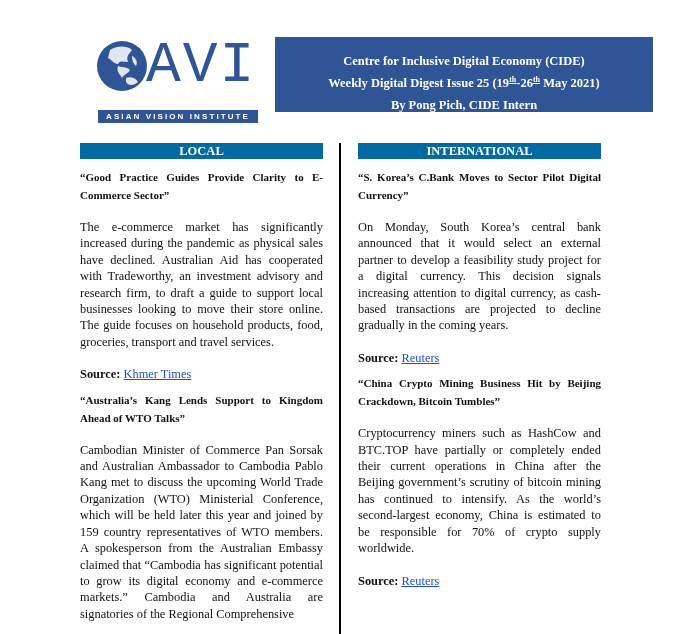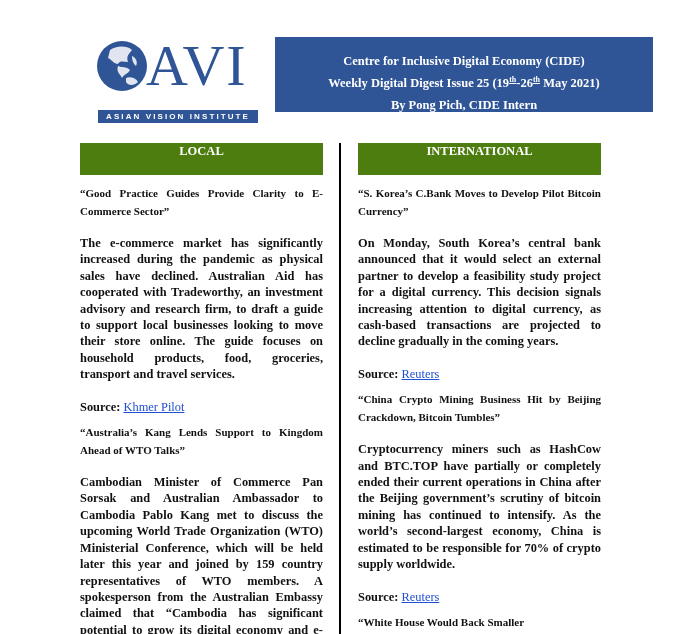--- a/index.html
+++ b/index.html
@@ -1,31 +1,31 @@
 <!DOCTYPE html>
 <html><head>
 <meta charset="utf-8">
 <style>
   html, body { margin:0; padding:0; background:#ffffff; }
   body { width:678px; height:634px; overflow:hidden; position:relative; font-family:"Liberation Serif", serif; color:#111; }
   .logo { position:absolute; left:96px; top:40px; width:162px; height:75px; }
   .logo .globe { position:absolute; left:0; top:0; width:52px; height:52px; }
-  .logo .letters { position:absolute; left:50px; top:-6px; font-family:Liberation Serif, serif; font-size:58px; color:#2f5596; letter-spacing:2px; line-height:64px; }
+  .logo .letters { position:absolute; left:50px; top:-6px; font-family:Liberation Mono, monospace; font-size:58px; color:#2f5596; letter-spacing:2px; line-height:64px; }
   .logo .tag { position:absolute; left:2px; top:70px; width:160px; height:13px; background:#2f5596; color:#fff; font-family:"Liberation Sans", sans-serif; font-weight:bold; font-size:8px; letter-spacing:2.1px; text-align:center; line-height:13px; }
   .banner { position:absolute; left:275px; top:37px; width:378px; height:75px; background:#2f5596; color:#fff; text-align:center; font-weight:bold; font-size:12.5px; }
   .banner div { line-height:22px; }
   .banner .l1 { margin-top:13px; }
   .banner sup { font-size:8px; line-height:0;text-decoration:underline; }
   .divider { position:absolute; left:339px; top:143px; width:1.5px; height:491px; background:#000; }
   .col { position:absolute; top:143px; width:243px; font-size:12.4px; line-height:16.4px; }
   .col.left { left:80px; }
   .col.right { left:358px; }
-  .sec-head { background:#4d7c0f; color:#fff; font-weight:bold; text-align:center; height:32px; line-height:16px; font-size:12.5px; margin-bottom:9px; }
+  .sec-head { background:#0369a1; color:#fff; font-weight:bold; text-align:center; height:16px; line-height:16px; font-size:12.5px; margin-bottom:9px; }
   .title { font-weight:bold; font-size:11px; line-height:18px; text-align:justify; text-align-last:left; }
-  .body { text-align:justify; margin-top:15px;font-weight:bold; }
+  .body { text-align:justify; margin-top:15px; }
   .source { margin-top:16px; margin-bottom:8px; font-weight:bold; }
   .source a { font-weight:normal; color:#1f4fd1; }
 </style>
 </head>
 <body>
 
 <div class="logo">
   <svg class="globe" viewBox="0 0 52 52">
     <circle cx="26" cy="26" r="25" fill="#2f5596"></circle>
     <path d="M14 10 C20 6, 30 5, 36 10 C33 14, 30 16, 32 22 C28 22, 24 20, 22 24 C18 24, 16 20, 12 18 Z" fill="#fff" opacity="0.85"></path>
@@ -42,27 +42,26 @@
   <div><span>Weekly Digital Digest Issue 25 (19</span><sup>th</sup><span>-26</span><sup>th</sup><span> May 2021)</span></div>
   <div>By Pong Pich, CIDE Intern</div>
 </div>
 
 <div class="divider"></div>
 
 <div class="col left">
   <div class="sec-head">LOCAL</div>
   <div class="title">“Good Practice Guides Provide Clarity to E-Commerce Sector”</div>
   <div class="body">The e-commerce market has significantly increased during the pandemic as physical sales have declined. Australian Aid has cooperated with Tradeworthy, an investment advisory and research firm, to draft a guide to support local businesses looking to move their store online. The guide focuses on household products, food, groceries, transport and travel services.</div>
-  <div class="source"><span>Source:</span> <a href="#">Khmer Pilot</a></div>
+  <div class="source"><span>Source:</span> <a href="#">Khmer Times</a></div>
   <div class="title">“Australia’s Kang Lends Support to Kingdom Ahead of WTO Talks”</div>
   <div class="body">Cambodian Minister of Commerce Pan Sorsak and Australian Ambassador to Cambodia Pablo Kang met to discuss the upcoming World Trade Organization (WTO) Ministerial Conference, which will be held later this year and joined by 159 country representatives of WTO members. A spokesperson from the Australian Embassy claimed that “Cambodia has significant potential to grow its digital economy and e-commerce markets.” Cambodia and Australia are signatories of the Regional Comprehensive</div>
 </div>
 
 <div class="col right">
   <div class="sec-head">INTERNATIONAL</div>
-  <div class="title">“S. Korea’s C.Bank Moves to Develop Pilot Bitcoin Currency”</div>
+  <div class="title">“S. Korea’s C.Bank Moves to Sector Pilot Digital Currency”</div>
   <div class="body">On Monday, South Korea’s central bank announced that it would select an external partner to develop a feasibility study project for a digital currency. This decision signals increasing attention to digital currency, as cash-based transactions are projected to decline gradually in the coming years.</div>
   <div class="source"><span>Source:</span> <a href="#">Reuters</a></div>
   <div class="title">“China Crypto Mining Business Hit by Beijing Crackdown, Bitcoin Tumbles”</div>
   <div class="body">Cryptocurrency miners such as HashCow and BTC.TOP have partially or completely ended their current operations in China after the Beijing government’s scrutiny of bitcoin mining has continued to intensify. As the world’s second-largest economy, China is estimated to be responsible for 70% of crypto supply worldwide.</div>
   <div class="source"><span>Source:</span> <a href="#">Reuters</a></div>
-  <div class="title">“White House Would Back Smaller</div>
 </div>
 
 </body></html>

